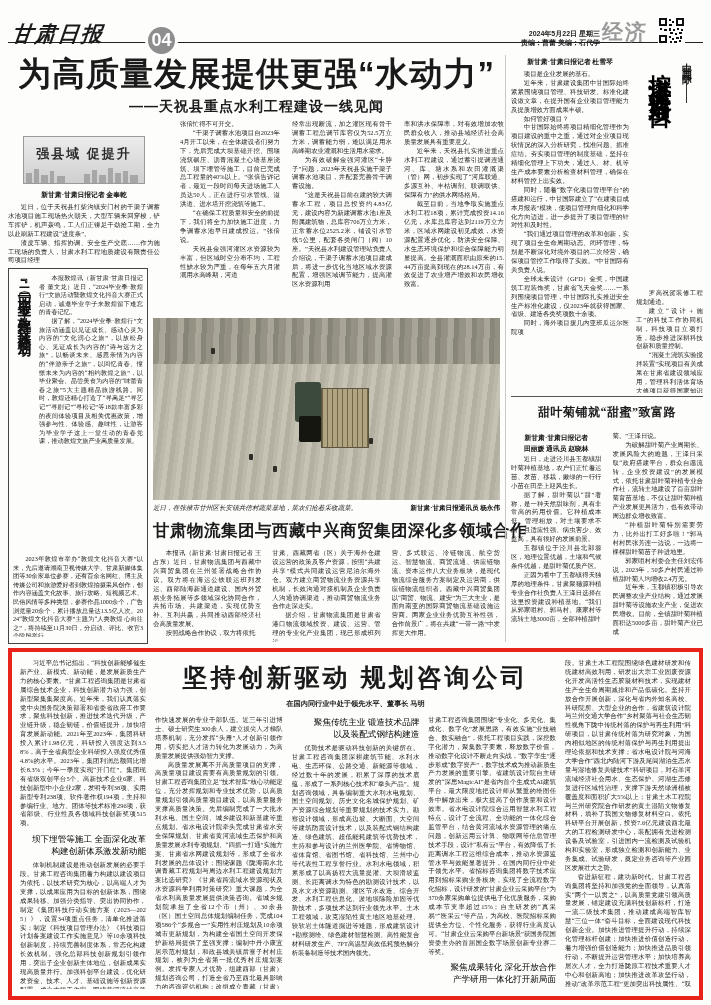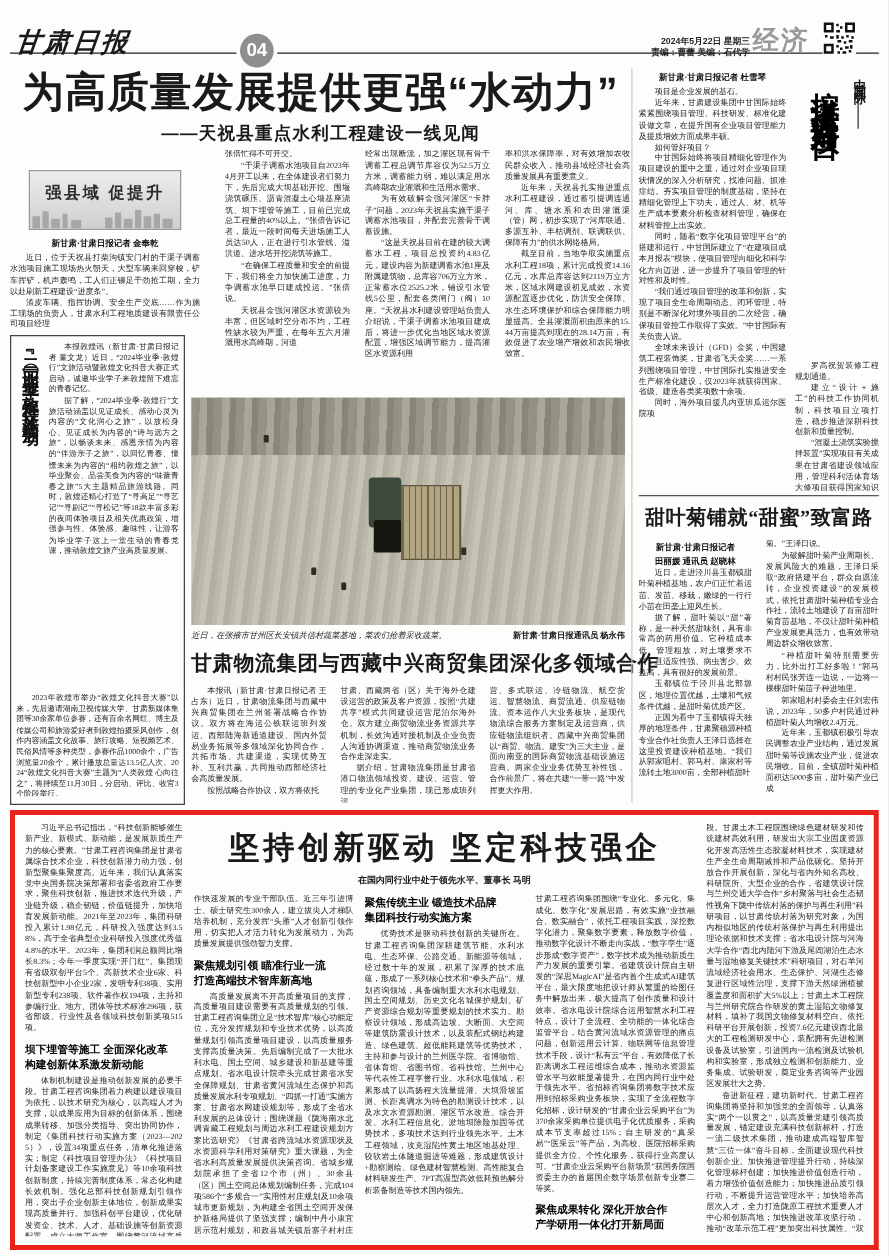--- a/index.html
+++ b/index.html
@@ -4,22 +4,22 @@
 <style>
   html,body{margin:0;padding:0;background:#d8d8d6;}
   .page{position:relative;width:711px;height:1005px;background:#fdfdfc;overflow:hidden;
         font-family:"Liberation Serif",serif;color:#1a1a1a;}
   
   .masthead{position:absolute;left:12px;top:20px;font-family:"DejaVu Serif",serif;
             font-weight:bold;font-style:italic;font-size:21px;letter-spacing:2px;transform:skewX(-6deg);}
   .headrule{position:absolute;left:8px;top:42px;width:695px;height:1px;background:#222;}
   .pagecircle{position:absolute;left:148px;top:27px;width:27px;height:27px;border-radius:50%;
               background:#8e8e8e;color:#fff;font-family:"Liberation Sans",sans-serif;font-weight:bold;
-              font-size:15px;display:flex;align-items:center;justify-content:center;
-              box-shadow:0 0 0 3px #fdfdfc;margin-left:44px;}
+              font-size:18px;display:flex;align-items:center;justify-content:center;
+              box-shadow:0 0 0 3px #fdfdfc;}
   .dateline{position:absolute;left:440px;top:29px;width:160px;font-family:"Liberation Sans",sans-serif;
             font-size:7px;font-weight:bold;color:#222;text-align:right;line-height:9px;}
   .sectionname{position:absolute;left:602px;top:18px;font-family:Liberation Mono, monospace;
                font-weight:bold;font-size:21px;color:#9a9a9a;letter-spacing:2px;}
   .qr{position:absolute;left:658px;top:17px;width:27px;height:27px;}
   
   .bodytext p{font-size:6.4px;line-height:8.9px;text-align:justify;text-indent:2em;margin:0;
               word-break:break-all;overflow-wrap:anywhere;color:#222;}
   .byline{font-size:6.8px;font-weight:bold;text-align:center;margin:2px 0 3px;color:#111;}
   .colwrap{display:flex;gap:11px;}
@@ -75,35 +75,35 @@
   .zg-side{width:67px;position:relative;}
   .zg-vert{height:228px;display:flex;justify-content:center;}
   .zg-kicker{writing-mode:vertical-rl;font-family:"Liberation Serif",serif;font-weight:bold;
              font-size:10px;letter-spacing:4px;color:#111;margin-left:3px;}
   .zg-kicker .dash{display:inline-block;width:1px;height:26px;background:#333;margin-top:6px;}
   .zg-headline{writing-mode:vertical-rl;font-family:"Liberation Sans",sans-serif;font-weight:900;
                font-size:23px;letter-spacing:5px;color:#000;}
   .zg-sidebody{height:104px;overflow:hidden;margin-top:6px;}
   .sep-h{position:absolute;left:511px;top:396px;width:192px;height:1px;background:#555;}
   .st-headline{position:absolute;left:511px;top:404px;width:192px;text-align:center;
-               font-family:"Liberation Serif",serif;font-weight:900;font-size:16px;letter-spacing:.5px;white-space:nowrap;}
+               font-family:"Liberation Serif",serif;font-weight:900;font-size:12px;letter-spacing:.5px;white-space:nowrap;}
   .st-cols{position:absolute;left:511px;top:432px;width:192px;height:210px;}
   .st-byline{font-size:6.8px;font-weight:bold;text-align:center;margin:1px 0;color:#111;}
   
   .feat{position:absolute;left:8px;top:648px;width:695px;height:352px;border:4px solid #e8231c;
         box-sizing:border-box;padding:7px 8px;background:#fdfdfc;}
   .feat-grid{display:flex;gap:9px;height:100%;}
   .feat-col{width:126px;overflow:hidden;}
   .feat-mid{flex:1;display:flex;flex-direction:column;}
   .feat-headline{text-align:center;font-family:"Liberation Sans",sans-serif;font-weight:900;
                  font-size:25px;letter-spacing:3px;white-space:nowrap;margin-top:2px;}
   .feat-byline{text-align:center;font-size:7.2px;font-weight:bold;margin:5px 0 7px;}
   .feat-midcols{display:flex;gap:9px;flex:1;overflow:hidden;}
-  .subhead{font-family:"Liberation Sans",sans-serif;font-weight:bold;font-size:8.6px;
-           text-align:left;line-height:12px;margin:5px 0 4px;color:#000;}
+  .subhead{font-family:"Liberation Sans",sans-serif;font-weight:normal;font-size:8.6px;
+           text-align:right;line-height:12px;margin:5px 0 4px;color:#000;}
   
 </style>
 </head>
 <body>
 
 <div class="page">
 
   <div class="headrule"></div>
   <div class="masthead">甘肃日报</div>
   <div class="pagecircle">04</div>
@@ -285,35 +285,31 @@
     <div class="feat-grid">
       <div class="feat-col">
         <p>习近平总书记指出，“科技创新能够催生新产业、新模式、新动能，是发展新质生产力的核心要素。”甘肃工程咨询集团是甘肃省属综合技术企业，科技创新潜力动力强，创新型聚集集聚度高。近年来，我们认真落实党中央国务院决策部署和省委省政府工作要求，聚焦科技创新，推进技术迭代升级，产业链升级，稳企韧链，价值链提升，加快培育发展新动能。2021年至2023年，集团科研投入累计1.98亿元，科研投入强度达到3.58%，高于全省典型企业科研投入强度优秀值4.8%的水平。2023年，集团利润总额同比增长8.3%；今年一季度实现“开门红”。集团现有省级双创平台5个、高新技术企业6家、科技创新型中小企业2家，发明专利38项、实用新型专利238项、软件著作权194项，主持和参编行业、地方、团体等技术标准296项，获省部级、行业性及各领域科技创新奖项515项。</p>
         <div class="subhead">
           <div>坝下埋管等施工 全面深化改革</div>
           <div>构建创新体系激发新动能</div>
         </div>
         <p>体制机制建设是推动创新发展的必要手段。甘肃工程咨询集团着力构建以建设项目为依托，以技术研究为核心，以高端人才为支撑，以成果应用为目标的创新体系，围绕成果转移、加强分类指导、突出协同协作，制定《集团科技行动实施方案（2023—2025）》，设置34项重点任务，清单化推进落实；制定《科技项目管理办法》《科技项目计划备案建设工作实施意见》等10余项科技创新制度，持续完善制度体系，常态化构建长效机制。强化总部科技创新规划引领作用，突出子企业创新主体地位，创新成果实现高质量并行。加强科创平台建设，优化研发资金、技术、人才、基础设施等创新资源配置，成立大师工作室，围绕黄河流域高质量发展和生态保护研究中心、国土空间规划编制研究中心等17个科创中心及团队，聚焦国家和区域发展大局，开展前瞻理论和技术研究。强化政策保障，对科研人员实行股权激励，推动绩效薪酬向研发一线倾斜，最大限度激活创新潜能，厚植“人才是第一资源”理念，打造有利于推动科技创新工</p>
       </div>
       <div class="feat-mid">
-        <div class="feat-headline">坚持创新驱动 坚定科技强企</div>
+        <div class="feat-headline">坚持创新驱动 规划咨询公司</div>
         <div class="feat-byline">在国内同行业中处于领先水平、董事长 马明</div>
         <div class="feat-midcols">
           <div class="feat-col" style="flex:1;">
             <p style="text-indent:0;">作快速发展的专业干部队伍。近三年引进博士、硕士研究生300余人，建立拔尖人才梯队培养机制，充分发挥“头雁”人才创新引领作用，切实把人才活力转化为发展动力，为高质量发展提供强劲智力支撑。</p>
-            <div class="subhead">
-              <div>聚焦规划引领 瞄准行业一流</div>
-              <div>打造高端技术智库新高地</div>
-            </div>
             <p>高质量发展离不开高质量项目的支撑，高质量项目建设需要有高质量规划的引领。甘肃工程咨询集团立足“技术智库”核心功能定位，充分发挥规划和专业技术优势，以高质量规划引领高质量项目建设，以高质量服务支撑高质量决策。先后编制完成了一大批水利水电、国土空间、城乡建设和新基建等重点规划。省水电设计院牵头完成甘肃省水安全保障规划、甘肃省黄河流域生态保护和高质量发展水利专项规划、“四抓一打通”实施方案、甘肃省水网建设规划等，形成了全省水利发展的总体设计；围绕课题《陇海南水北调青藏工程规划与周边水利工程建设规划方案比选研究》《甘肃省跨流域水资源现状及水资源科学利用对策研究》重大课题，为全省水利高质量发展提供决策咨询。省城乡规划院承担了全省12个市（州）、30余县（区）国土空间总体规划编制任务，完成104项586个“多规合一”实用性村庄规划及10余项城市更新规划，为构建全省国土空间开发保护新格局提供了坚强支撑；编制中丹小康宜居示范村规划，和政县城关镇后寨子村村庄规划，被列为全省第一批优秀村庄规划案例。发挥专家人才优势，组建西部（甘肃）规划咨询公司，打造全省乃至西北最具影响力的咨询评估机构；改组成立青藏（甘肃）生态环境工程公司，建设优质环保设计研究企业，积极服务全省生态文明实践，助力美丽甘肃建设。</p>
           </div>
           <div class="feat-col" style="flex:1;">
             <div class="subhead" style="margin-top:0;">
               <div>聚焦传统主业 锻造技术品牌</div>
-              <div>集团科技行动实施方案</div>
+              <div>以及装配式钢结构建造</div>
             </div>
             <p>优势技术是驱动科技创新的关键所在。甘肃工程咨询集团深耕建筑节能、水利水电、生态环保、公路交通、新能源等领域，经过数十年的发展，积累了深厚的技术底蕴，形成了一系列核心技术和“拳头产品”。规划咨询领域，具备编制重大水利水电规划、国土空间规划、历史文化名城保护规划、矿产资源综合规划等重要规划的技术实力。勘察设计领域，形成高边坡、大断面、大空间等建筑防震设计技术，以及装配式钢结构建造、绿色建筑、超低能耗建筑等优势技术，主持和参与设计的兰州医学院、省博物馆、省体育馆、省图书馆、省科技馆、兰州中心等代表性工程享誉行业。水利水电领域，积累形成了以高扬程大流量提灌、大坝滑坡监测、长距离调水为特色的勘测设计技术，以及水文水资源勘测、灌区节水改造、综合开发、水利工程信息化、淤地坝除险加固等优势技术，多项技术达到行业领先水平。土木工程领域，攻克湿陷性黄土地区地基处理、较软岩土体隧道掘进等难题，形成建筑设计+勘察测绘、绿色建材智慧检测、高性能复合材料研发生产、7PT高温型高效低耗预热解分析装备制造等技术国内领先。</p>
 
           </div>
           <div class="feat-col" style="flex:1;">
             <p style="text-indent:0;">甘肃工程咨询集团围绕“专业化、多元化、集成化、数字化”发展思路，有效实施“业技融合、数实融合”，依托工程项目实践，深挖数字化潜力，聚集数字要素，释放数字价值，推动数字化设计不断走向实战，“数字孪生”逐步形成“数字资产”，数字技术成为推动新质生产力发展的重要引擎。省建筑设计院自主研发的“深思MagicAI”是省内首个生成式AI建筑平台，最大限度地把设计师从繁重的绘图任务中解放出来，极大提高了创作质量和设计效率。省水电设计院综合运用智慧水利工程特点，设计了全流程、全功能的一体化综合监管平台，结合黄河流域水资源管理的痛点问题，创新运用云计算、物联网等信息管理技术手段，设计“私有云”平台，有效降低了长距离调水工程运维综合成本，推动水资源监管水平与效能显著提升，在国内同行业中处于领先水平。省招标咨询集团将数字技术应用到招标采购业务板块，实现了全流程数字化招标，设计研发的“甘肃企业云采购平台”为370余家采购单位提供电子化优质服务，采购成本节支率超过15%；自主研发的“真采易”“医采云”等产品，为高校、医院招标采购提供全方位、个性化服务，获得行业高度认可。“甘肃企业云采购平台新场景”获国务院国资委主办的首届国企数字场景创新专业赛二等奖。</p>
             <div class="subhead">
               <div>聚焦成果转化 深化开放合作</div>
               <div>产学研用一体化打开新局面</div>
             </div>

